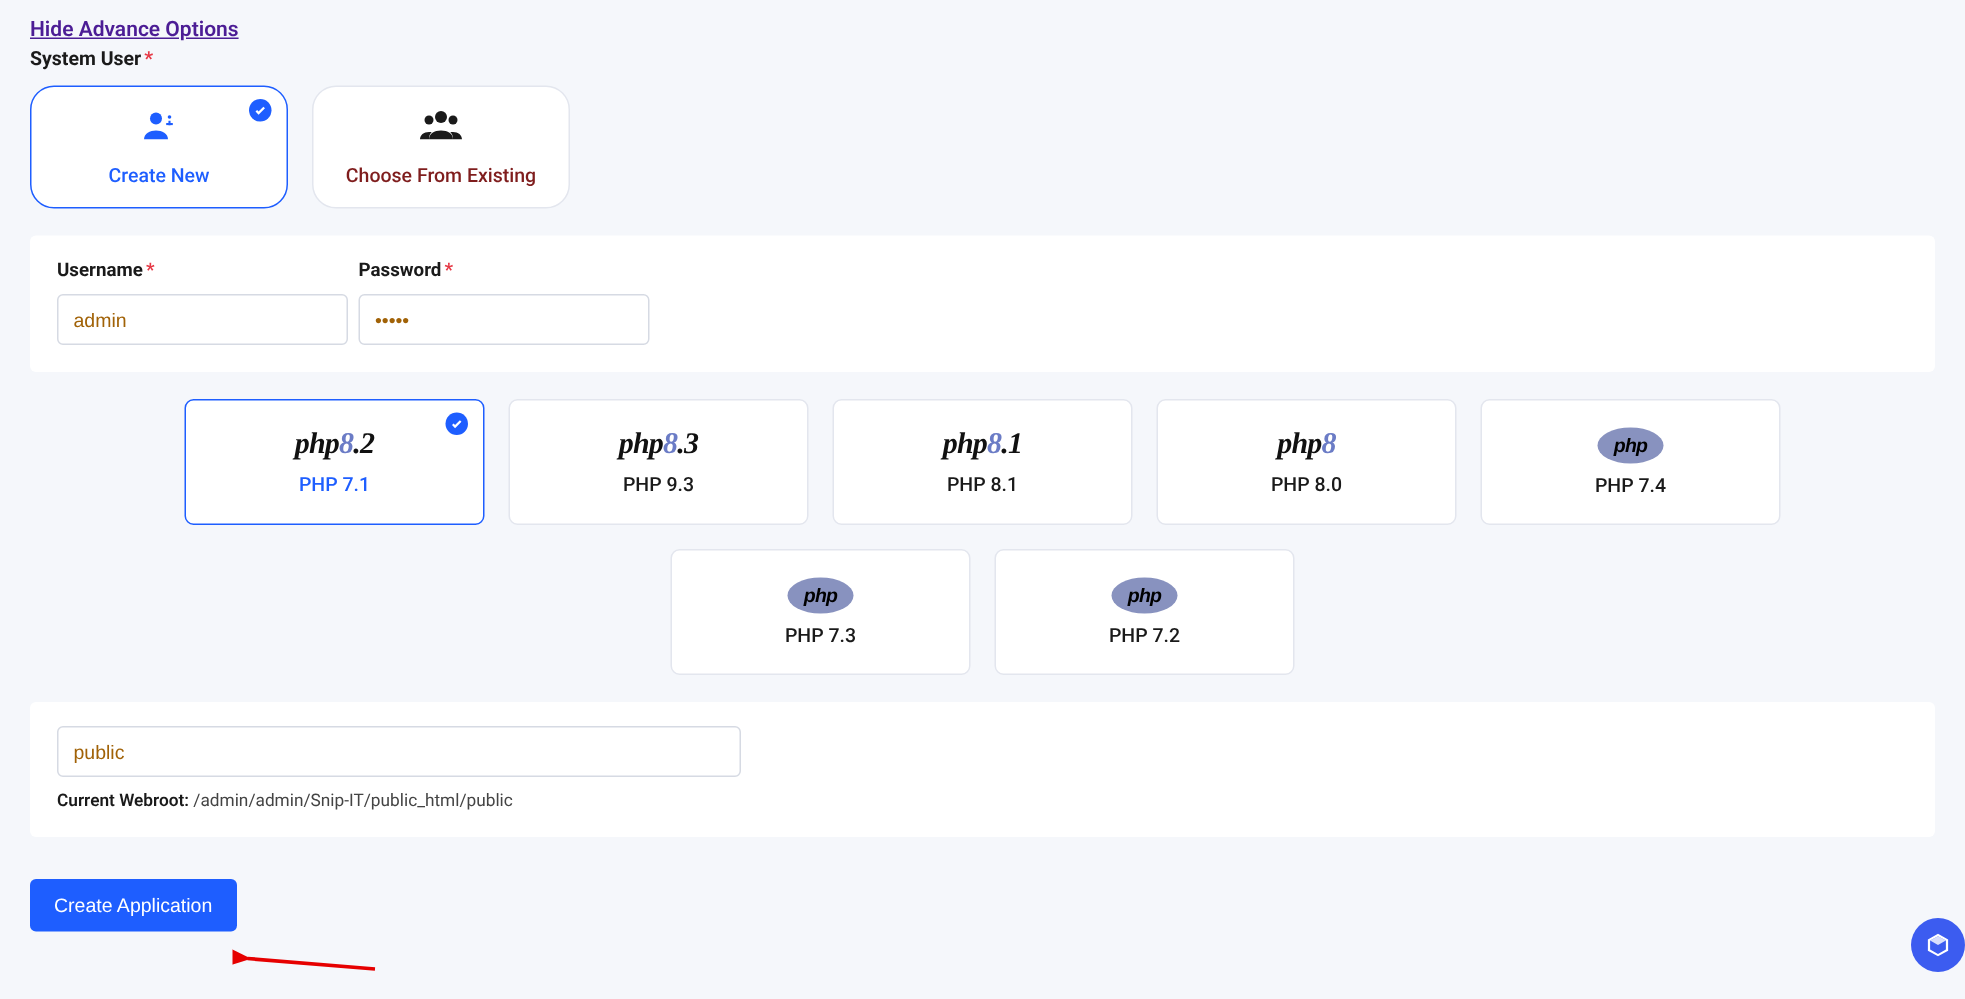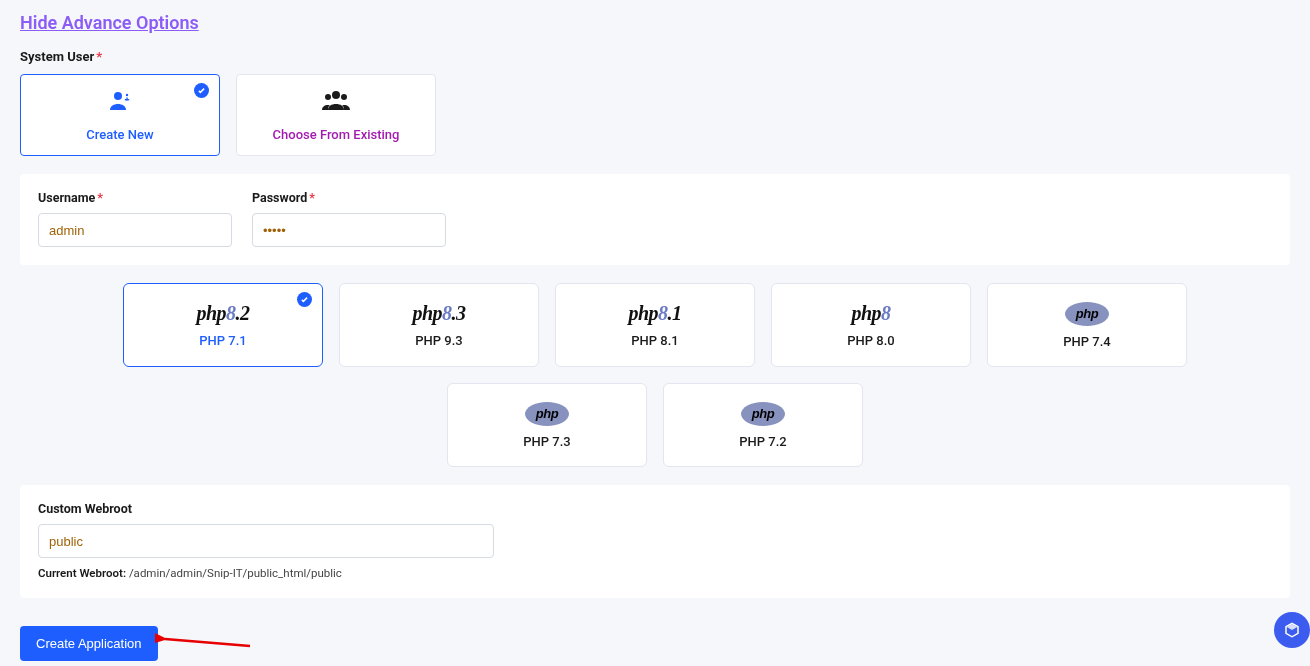--- a/index.html
+++ b/index.html
@@ -8,63 +8,63 @@
     background: #f5f7fb;
     color: #1a1a1a;
     padding: 0;
     width: 1310px;
     height: 666px;
     overflow: hidden;
     position: relative;
   }
   .container { padding: 0 20px; }
   .link-advance {
-    color: #8b5cf6;
+    color: #4c1d95;
     text-decoration: underline;
-    font-size: 18px;
+    font-size: 14px;
     font-weight: 600;
     display: inline-block;
-    margin: 12px 0 16px 0;
+    margin: 12px 0 4px 0;
     cursor: pointer;
   }
   .section-label {
     font-size: 13px;
     font-weight: 700;
     color: #1a1a1a;
     margin-bottom: 10px;
   }
   .req-star { color: #e63946; margin-left: 2px; }
   .card-row {
     display: flex;
     gap: 16px;
     flex-wrap: wrap;
     margin-bottom: 18px;
   }
   .option-card {
     background: #fff;
     border: 1px solid #e3e6ee;
-    border-radius: 4px;
-    width: 200px;
+    border-radius: 16px;
+    width: 172px;
     height: 82px;
     display: flex;
     flex-direction: column;
     align-items: center;
     justify-content: center;
     gap: 16px;
     cursor: pointer;
     position: relative;
   }
   .option-card.selected {
     border: 1.5px solid #1e5eff;
   }
   .option-card.selected .option-label { color: #1e5eff; }
   .option-label {
     font-size: 13px;
     font-weight: 500;
-    color: #a21caf;
+    color: #7f1d1d;
   }
   .check-badge {
     position: absolute;
     top: 8px;
     right: 10px;
     width: 15px;
     height: 15px;
     border-radius: 50%;
     background: #1e5eff;
     display: flex;
@@ -72,21 +72,21 @@
     justify-content: center;
   }
   .check-badge svg { width: 9px; height: 9px; }
   .icon-box { height: 22px; display: flex; align-items: center; justify-content: center;}
   .white-panel {
     background: #fff;
     border-radius: 4px;
     padding: 16px 18px 18px 18px;
     margin-bottom: 18px;
   }
-  .form-row { display: flex; gap: 20px; align-items: center; }
+  .form-row { display: flex; gap: 7px; align-items: center; }
   .field-group { display: flex; flex-direction: column; }
   .field-label {
     font-size: 12.5px;
     font-weight: 700;
     color: #1a1a1a;
     margin-bottom: 8px;
   }
   .text-input {
     width: 194px;
     height: 34px;
@@ -289,21 +289,20 @@
       <div class="php-oval">
           <span class="php-oval-text">php</span>
         </div>
       <div class="php-version-label">PHP 7.2</div>
     </div>
   </div>
 
   
   <div class="white-panel">
     <div class="field-group">
-      <div class="field-label">Custom Webroot</div>
       <input class="text-input text-input-wide" value="public" style="">
       <div class="helper-text">
         <span>Current Webroot:</span> <span class="path">/admin/admin/Snip-IT/public_html/public</span>
       </div>
     </div>
   </div>
 
   <button class="primary-btn">Create Application</button>
 
 </div>

